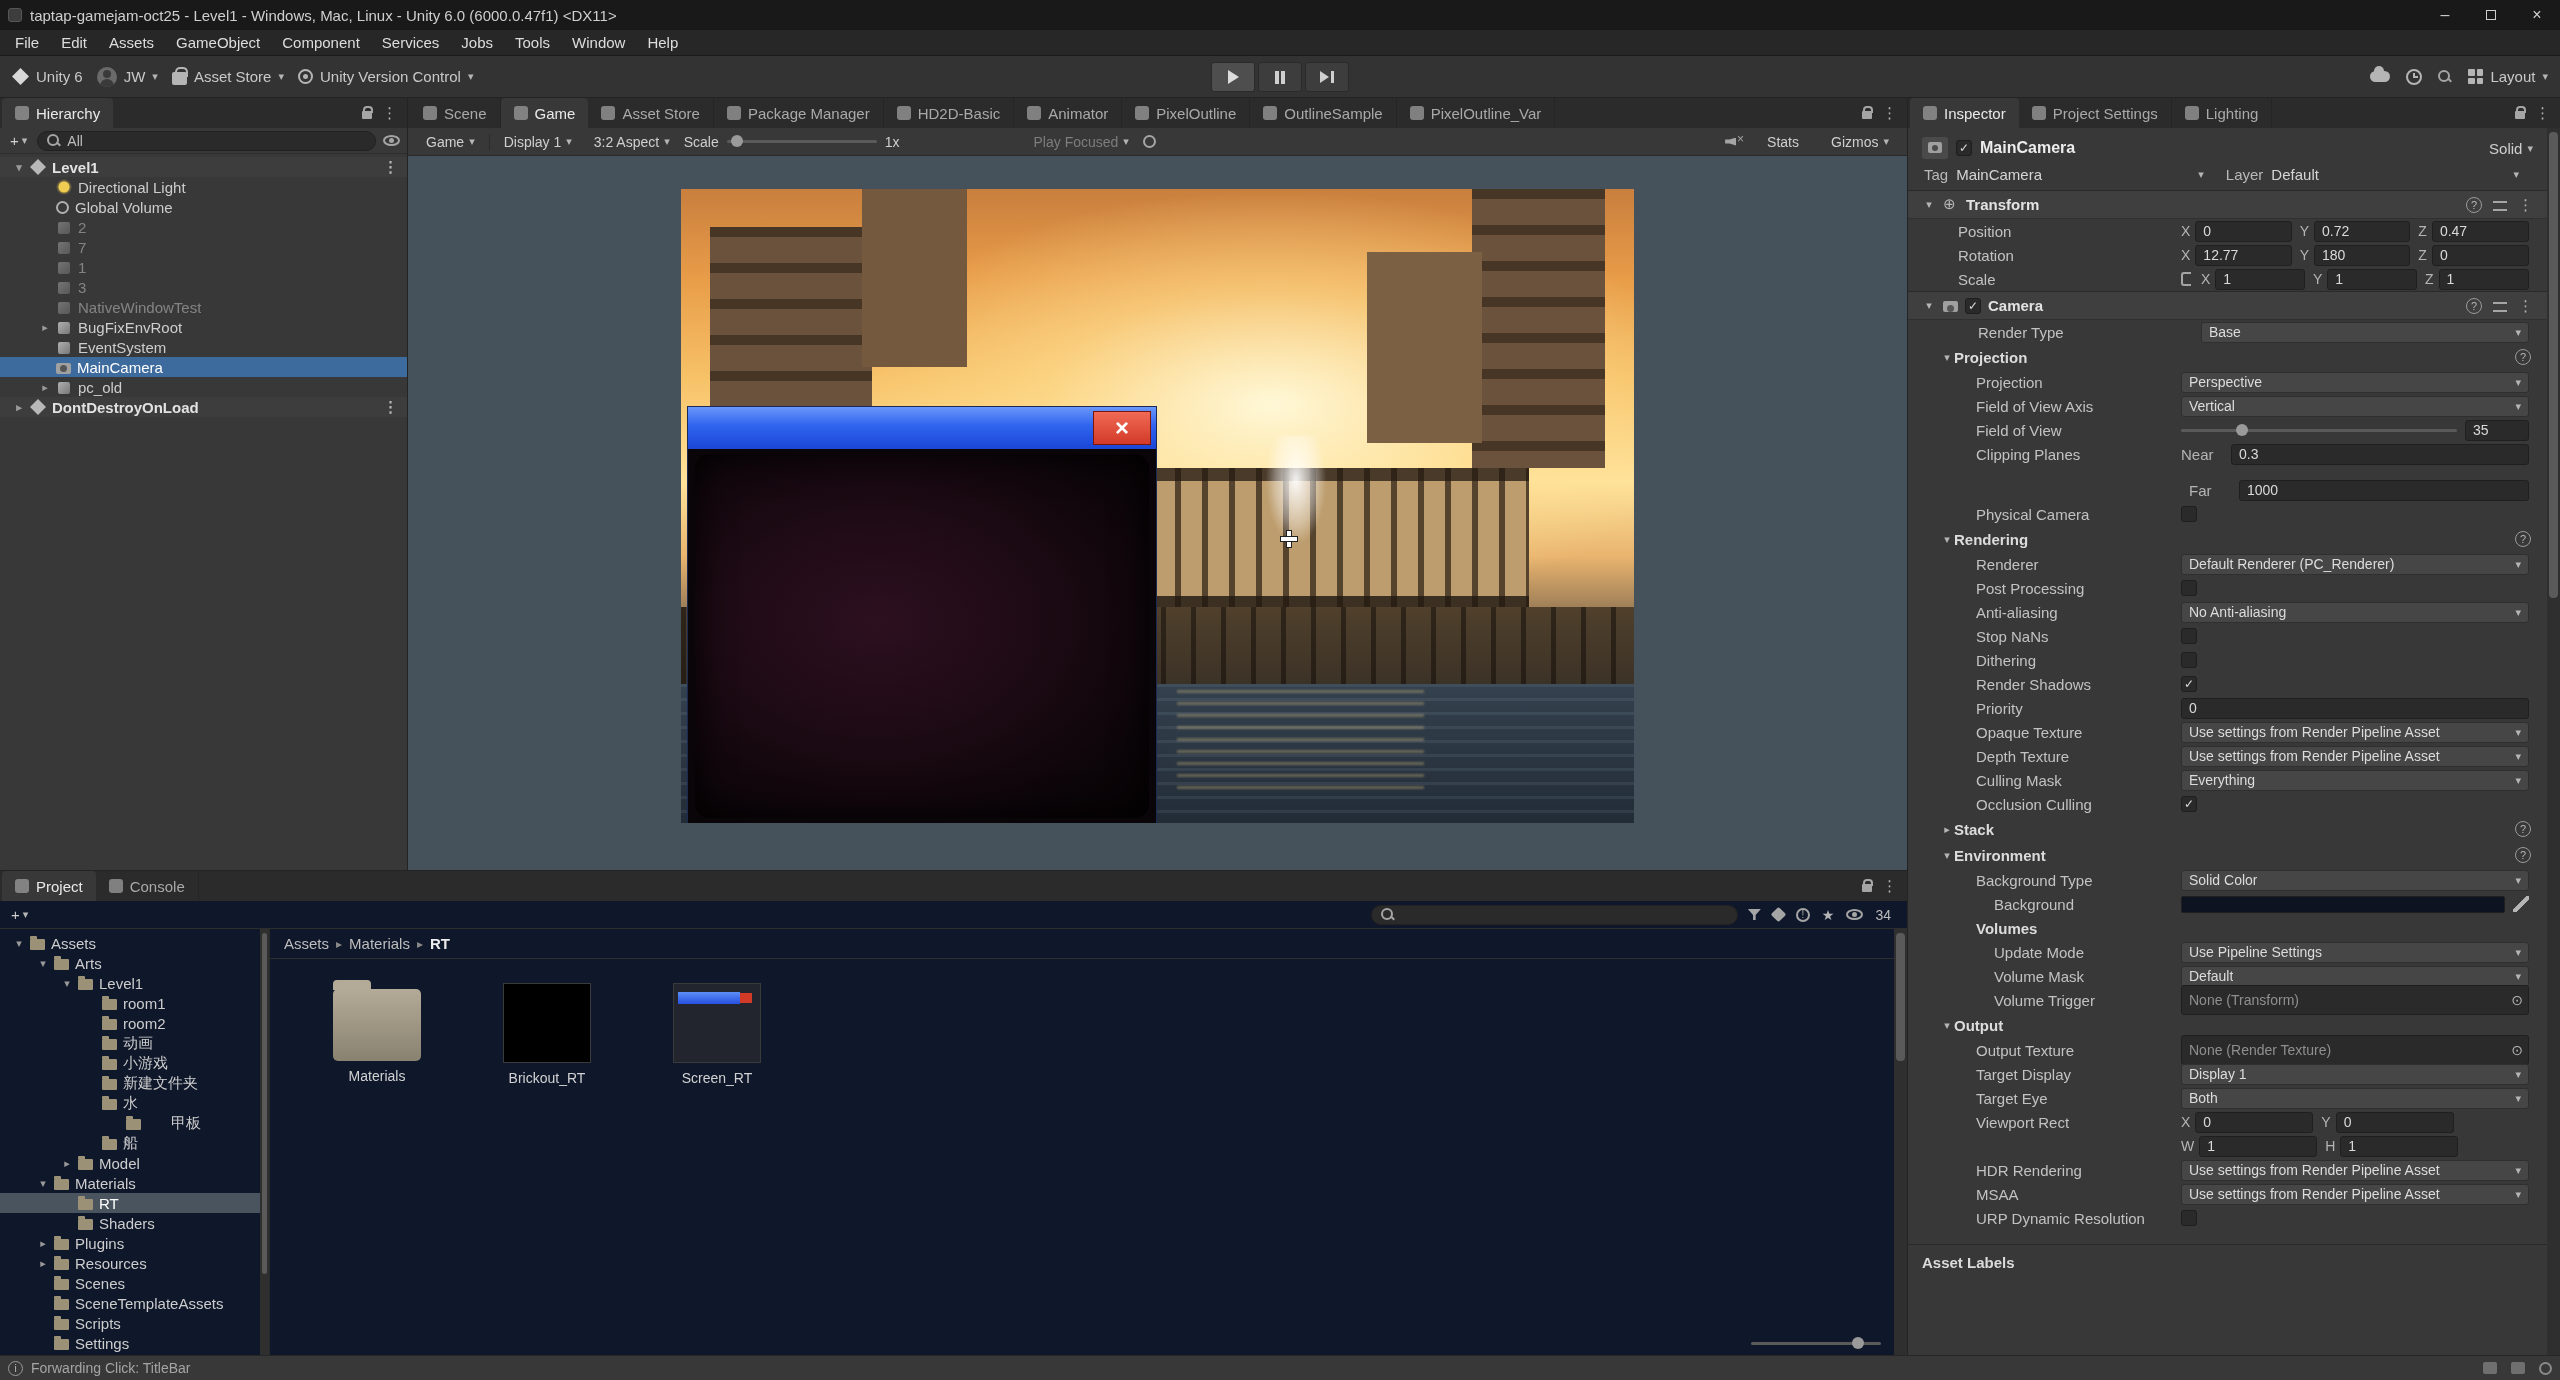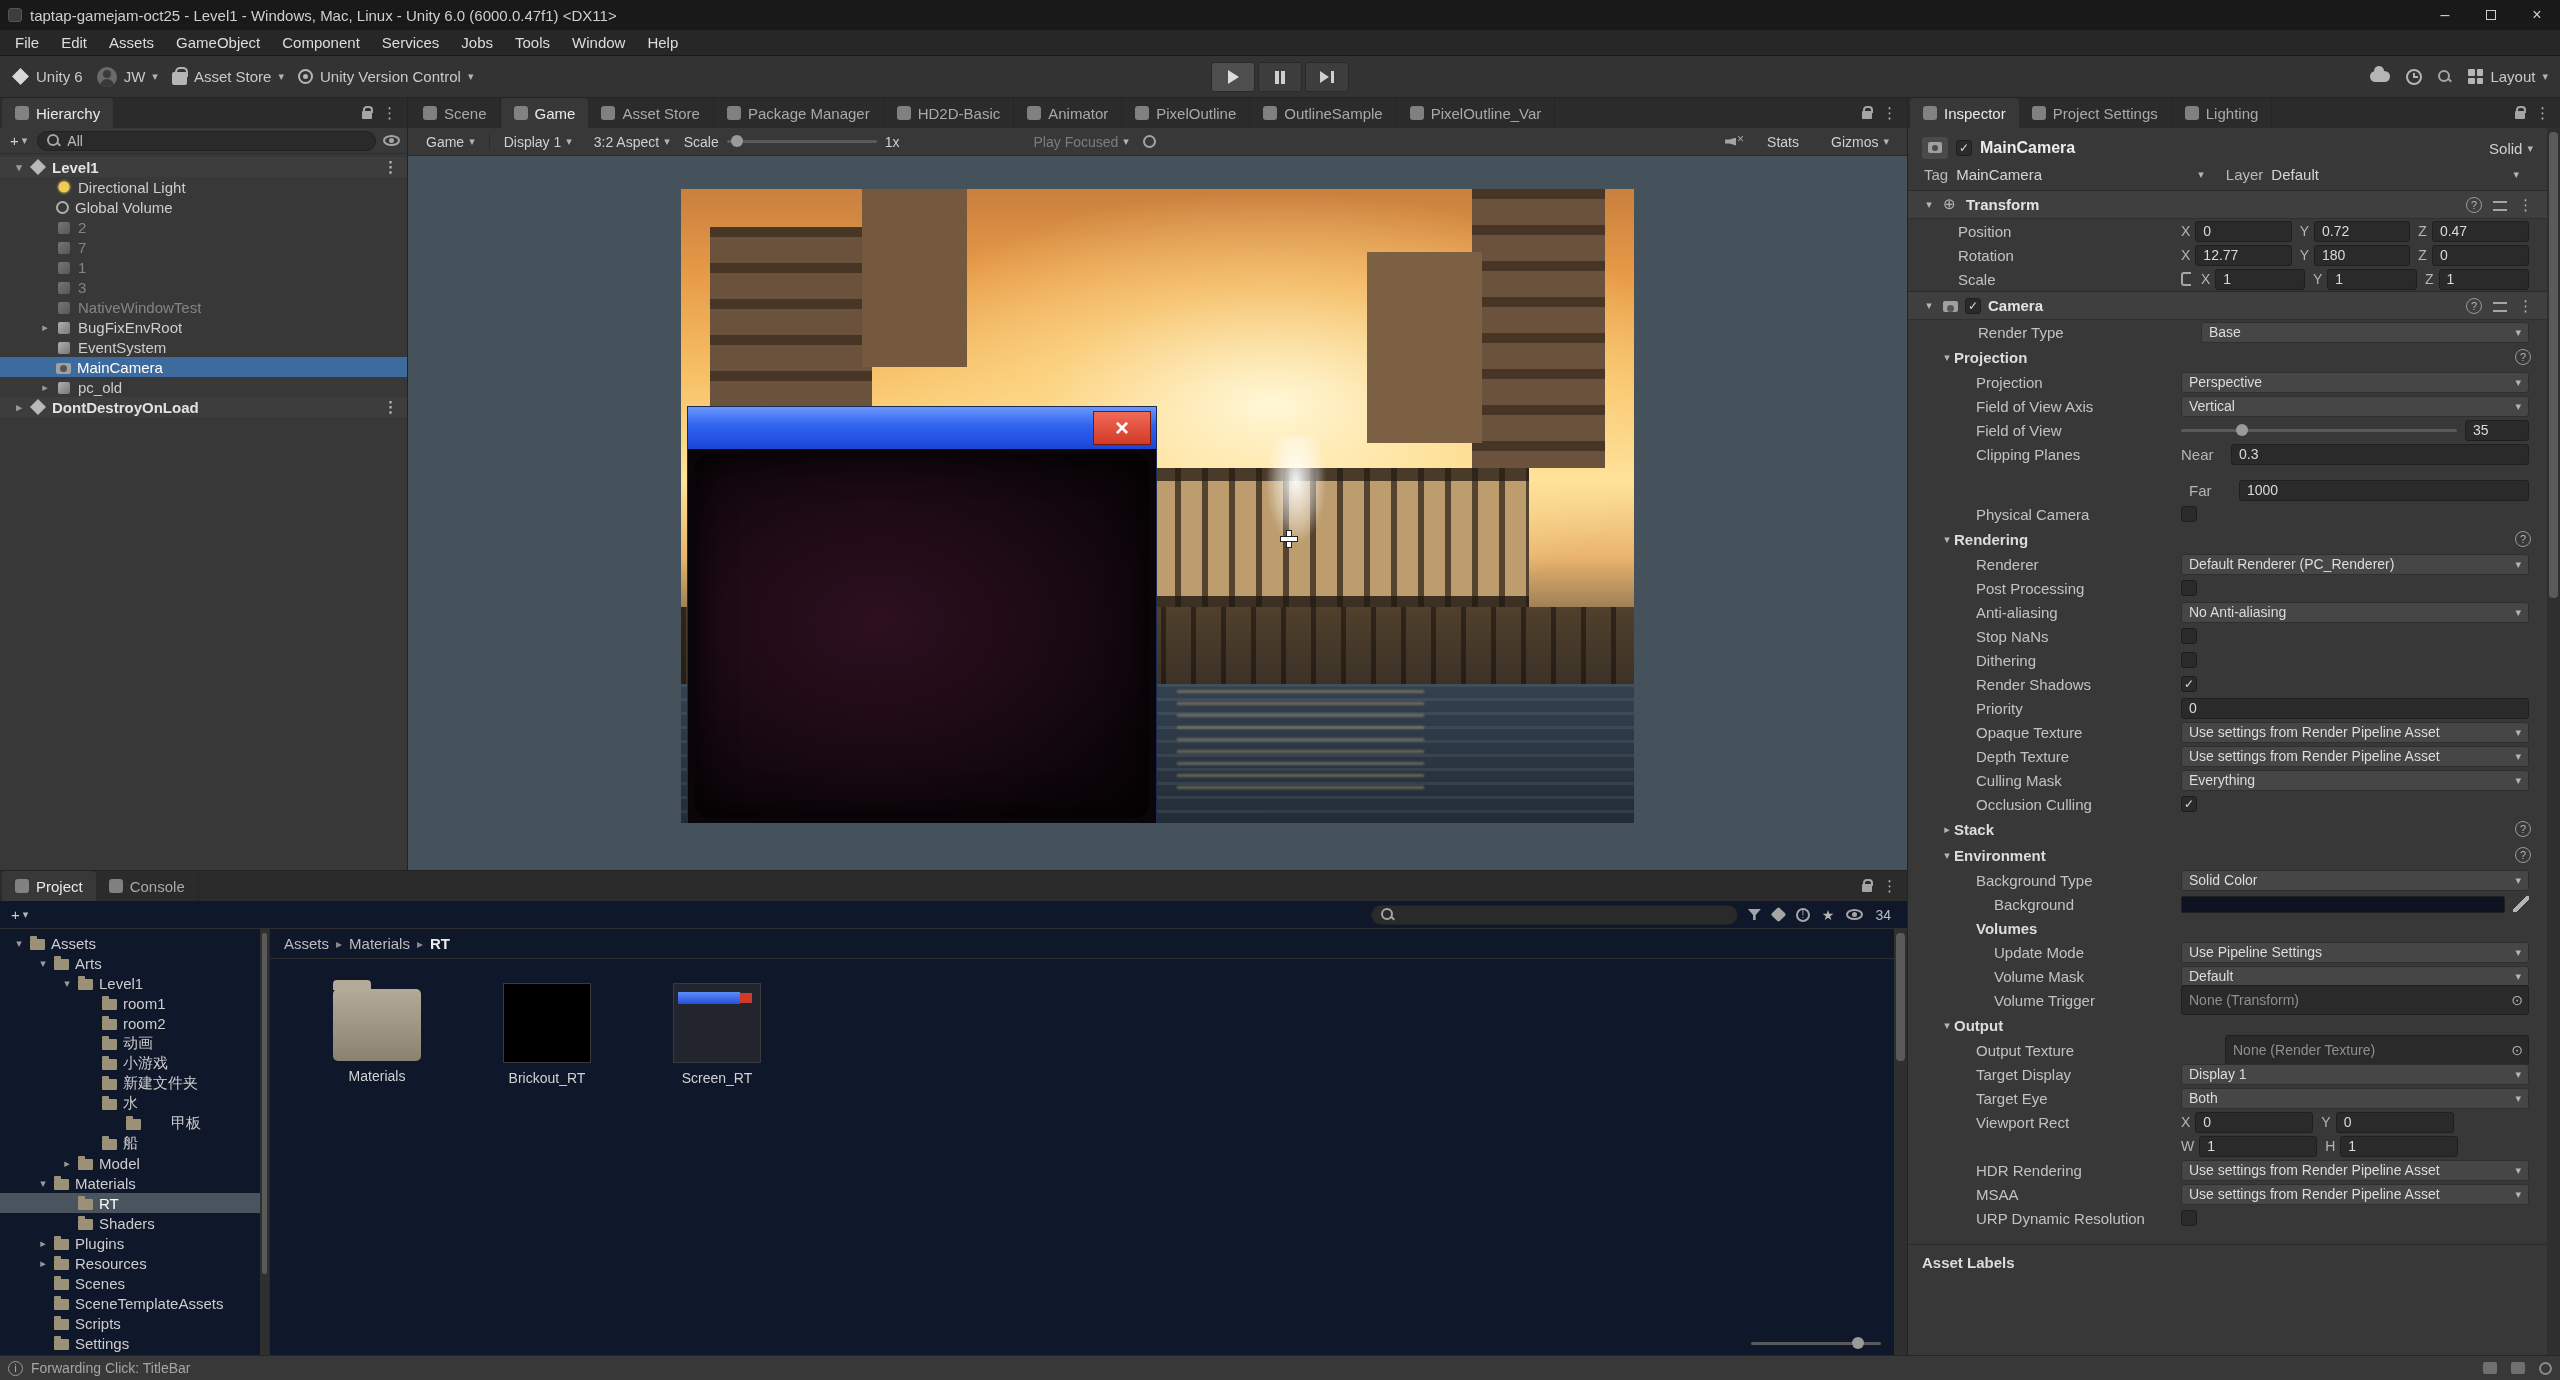--- a/index.html
+++ b/index.html
@@ -994,21 +994,21 @@
                   <div class="objfield">
                     <span class="objtext">None (Transform)</span>
                     <span class="picker">⊙</span>
                   </div>
                 </div>
               </div>
               <div class="irow fold">
                 <span class="foldarrow">▾</span>
                 <span class="foldlabel">Output</span>
               </div>
-              <div class="irow" style="padding-left: 68px; gap: 44px;">
+              <div class="irow" style="padding-left: 68px;">
                 <span class="ilabel" style="width: 205px;">Output Texture</span>
                 <div class="ival">
                   <div class="objfield">
                     <span class="objtext">None (Render Texture)</span>
                     <span class="picker">⊙</span>
                   </div>
                 </div>
               </div>
               <div class="irow" style="padding-left: 68px;">
                 <span class="ilabel" style="width: 205px;">Target Display</span>

